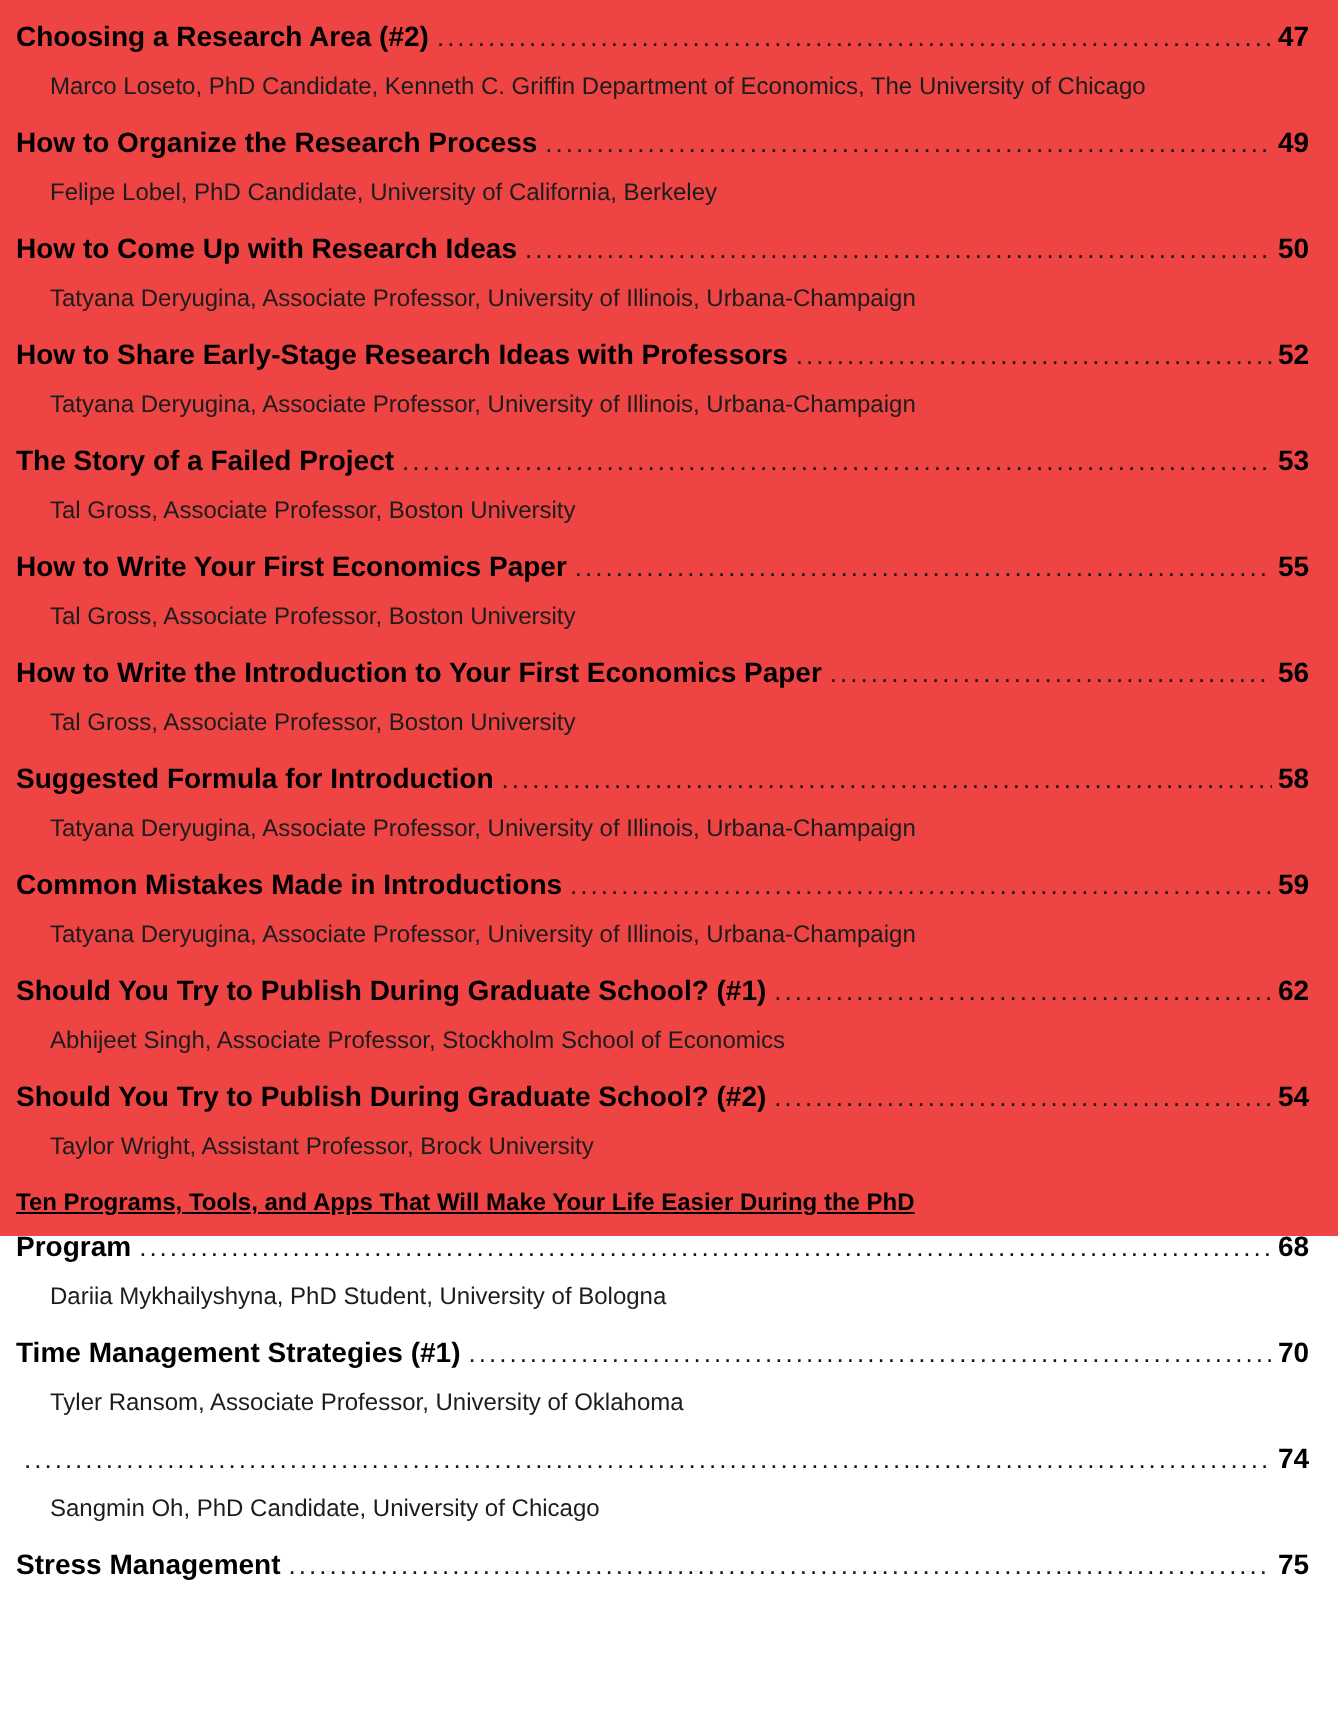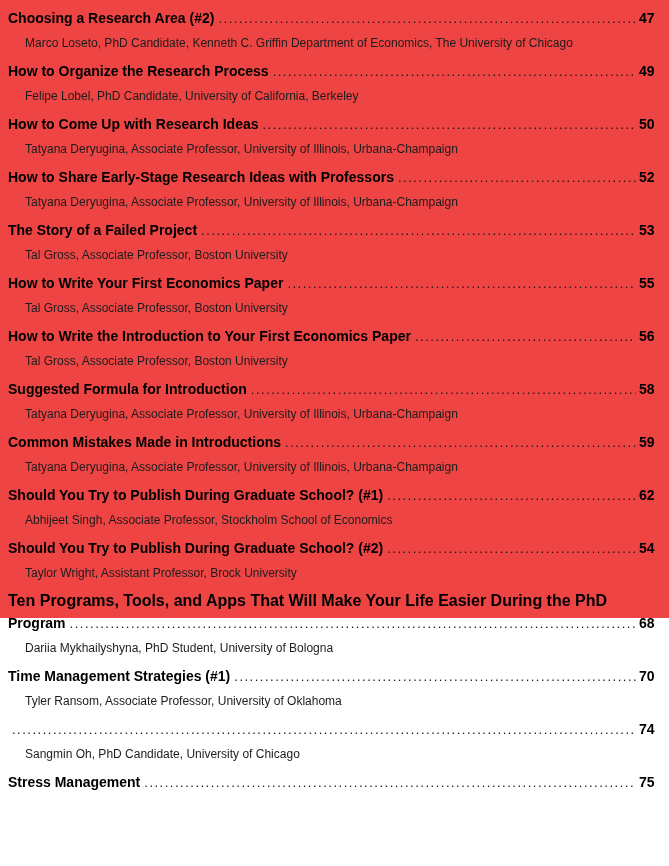--- a/index.html
+++ b/index.html
@@ -12,26 +12,27 @@
     color: #000000;
   }
   .page {
     width: 669px;
     height: 618px;
     padding: 1px 12px 0 8px;
     background: #ef4444;
   }
   .entry { }
   .title-overflow {
-    font-size: 16px;
+    font-size: 12px;
     font-weight: 700;
     line-height: 22px;
     margin-top: 6px;
     color: #000000;
     white-space: nowrap;
+    text-decoration: underline;
   }
   .title-overflow + .title-row { margin-top: 0; }
   .title-row {
     display: flex;
     align-items: baseline;
     margin-top: 6px;
     line-height: 22px;
   }
   .title {
     font-size: 14px;

